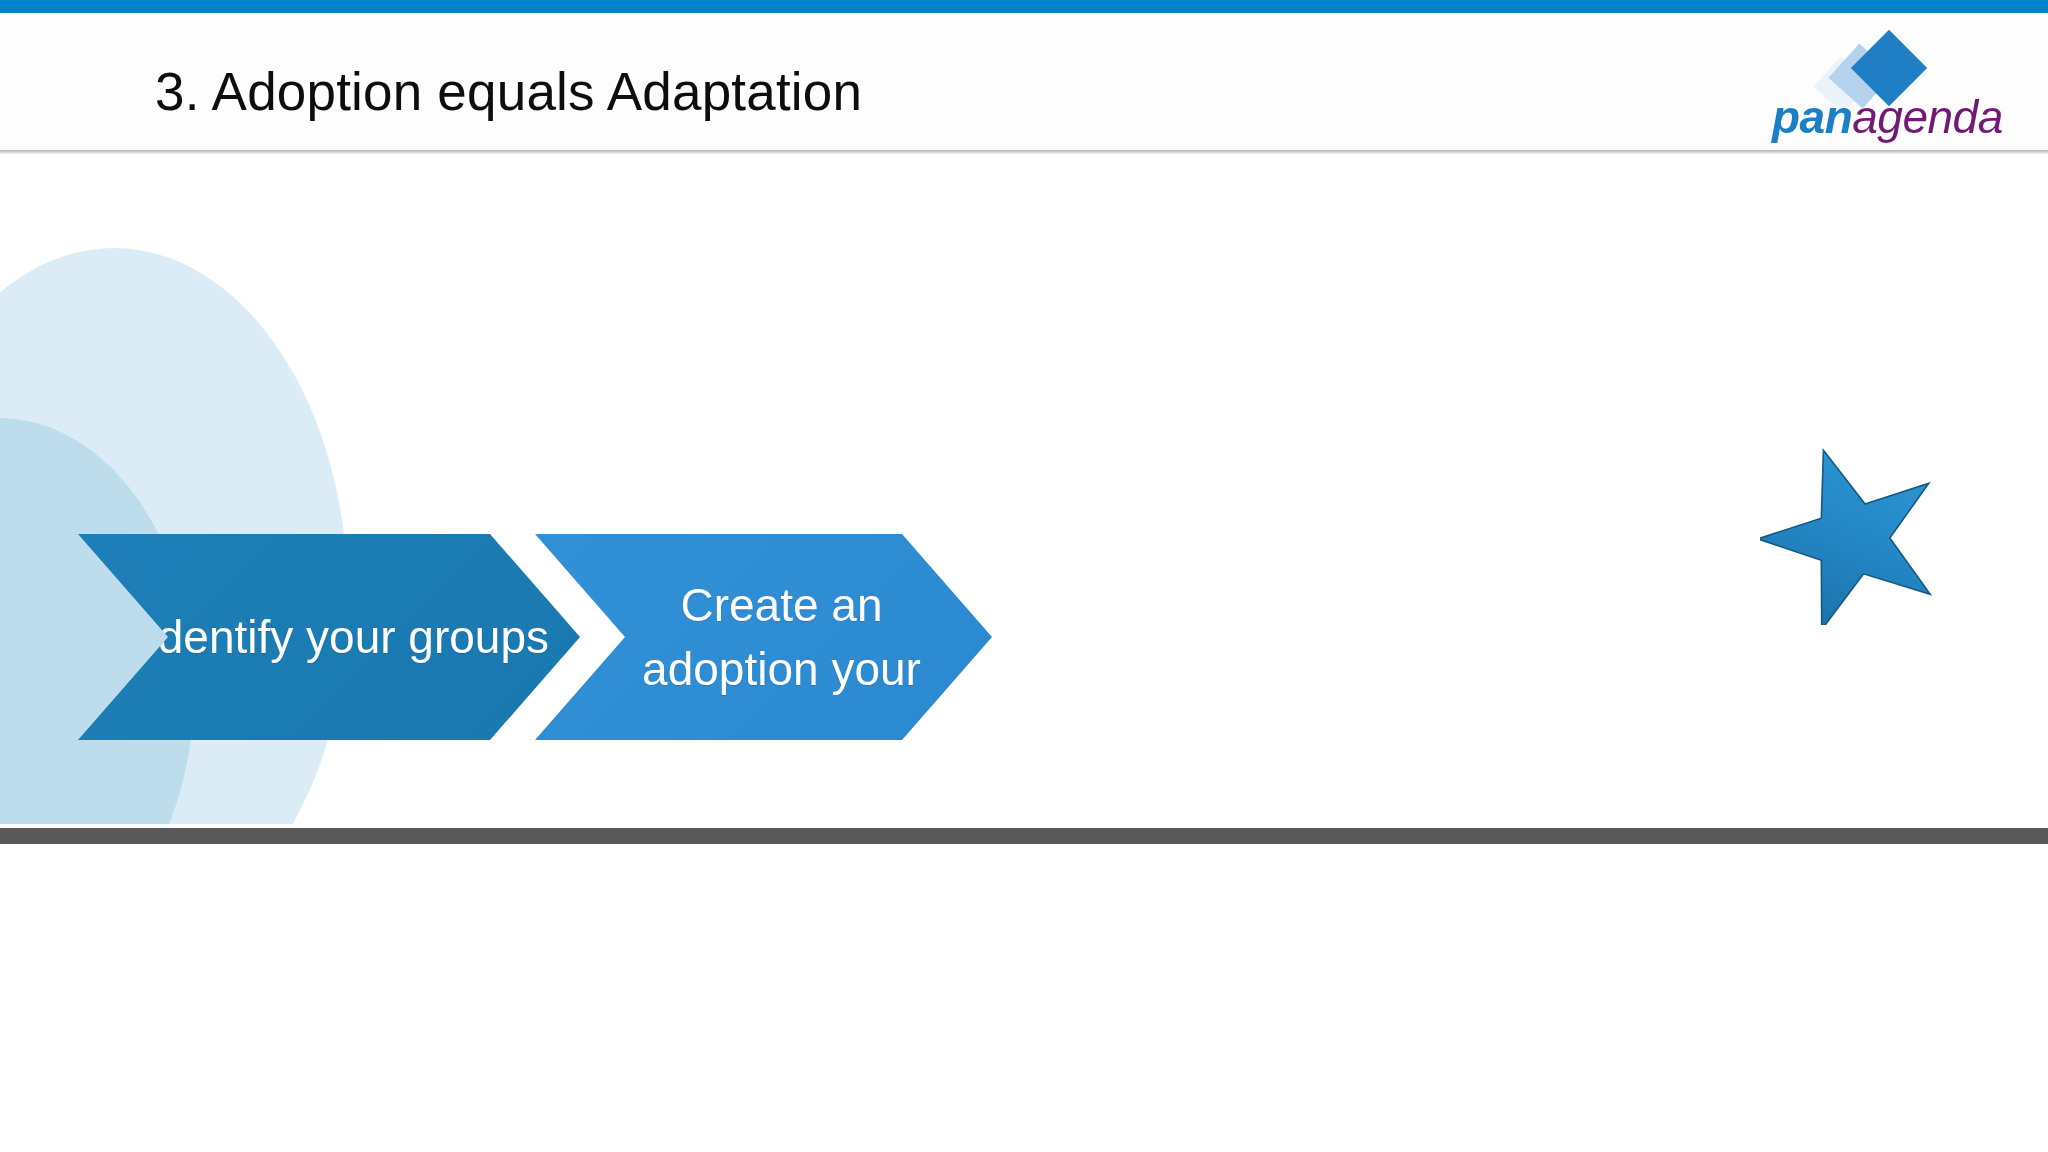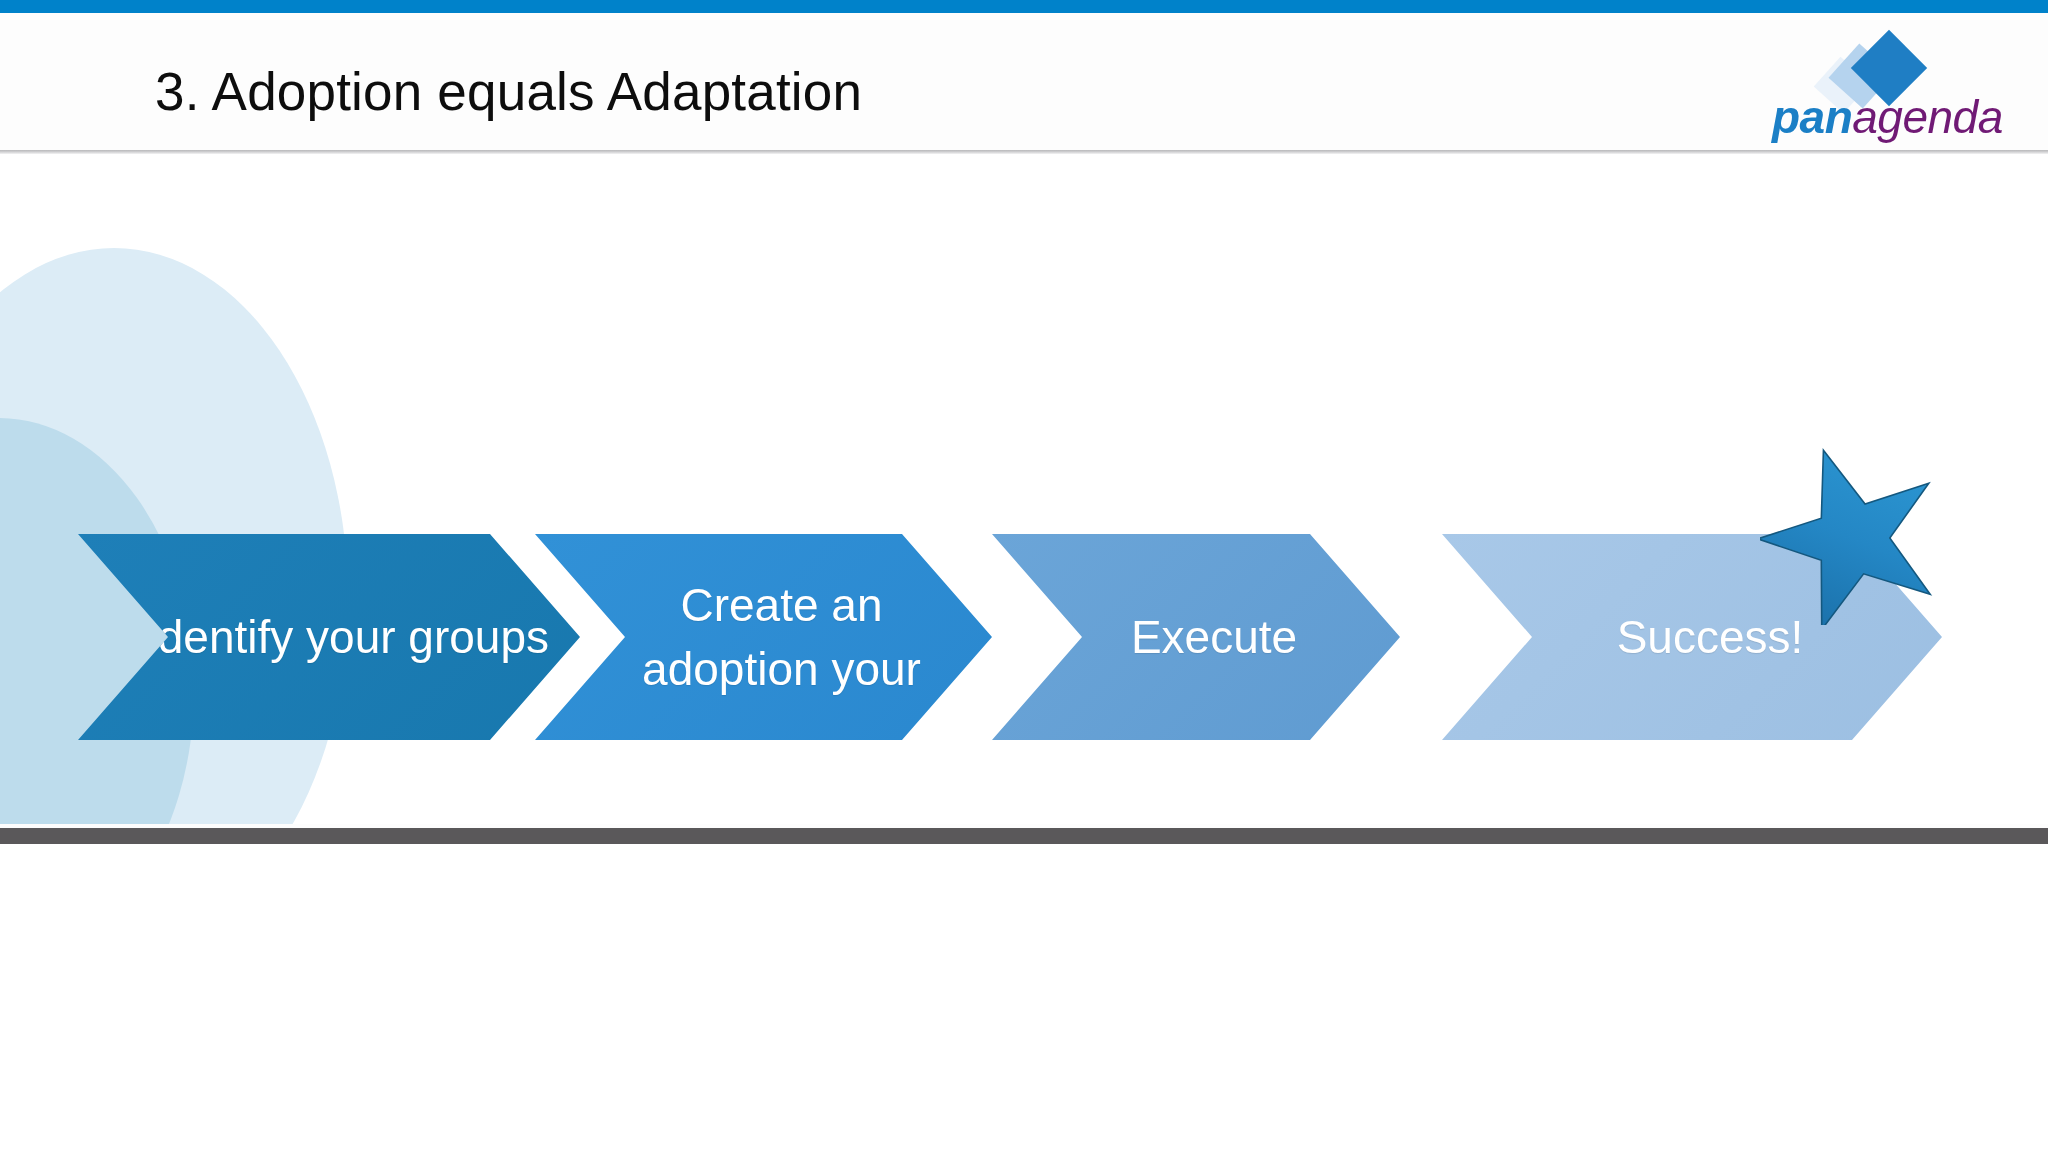--- a/index.html
+++ b/index.html
@@ -257,27 +257,21 @@
   <div class="chevrons">
 
     <div class="chevron chev-1">
       <div class="chevron-label">Identify your groups</div>
     </div>
 
     <div class="chevron chev-2">
       <div class="chevron-label">Create an adoption your</div>
     </div>
 
-    <div class="chevron chev-3">
-      <div class="chevron-label">Execute</div>
-    </div>
-
-    <div class="chevron chev-4">
-      <div class="chevron-label">Success!</div>
-    </div>
+
 
     <div class="star-wrap">
       <svg width="180" height="185" viewBox="0 0 180 185" xmlns="http://www.w3.org/2000/svg">
         <defs>
           <linearGradient id="starGrad" x1="1" y1="0" x2="0.1" y2="1">
             <stop offset="0%" stop-color="#2E9BD6"></stop>
             <stop offset="55%" stop-color="#2487C5"></stop>
             <stop offset="100%" stop-color="#1A6FA8"></stop>
           </linearGradient>
         </defs>

